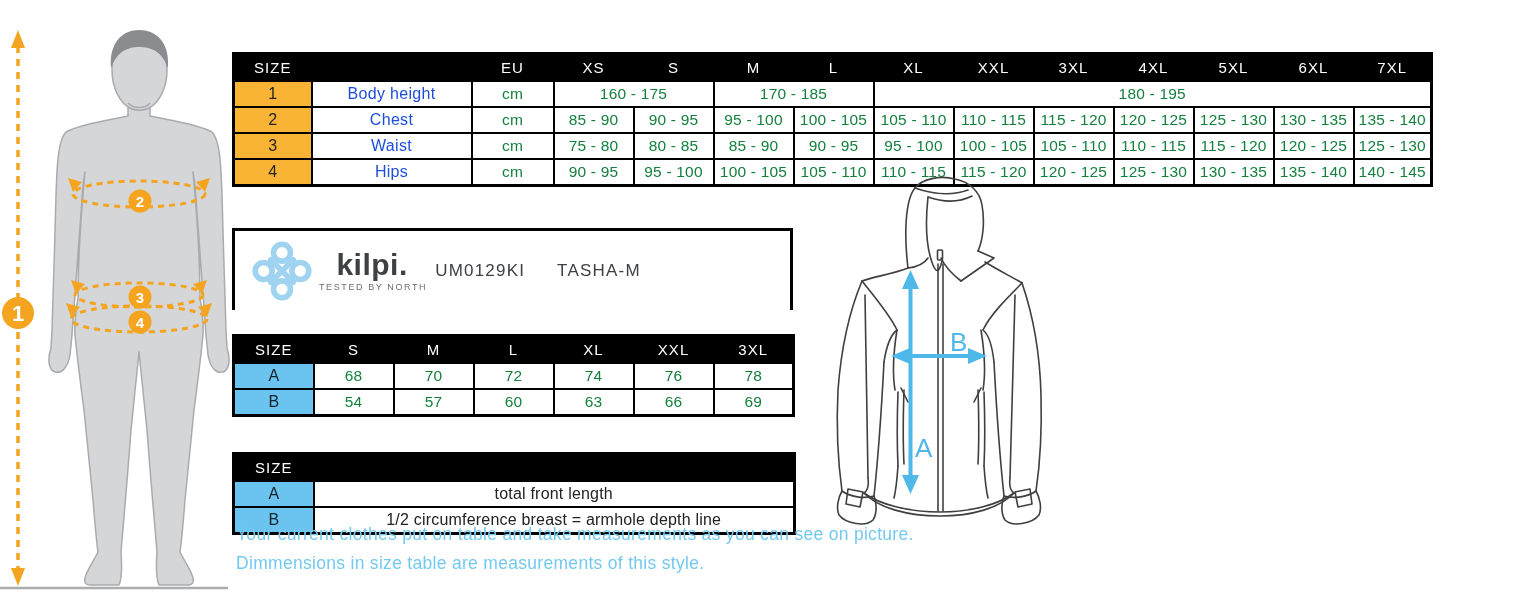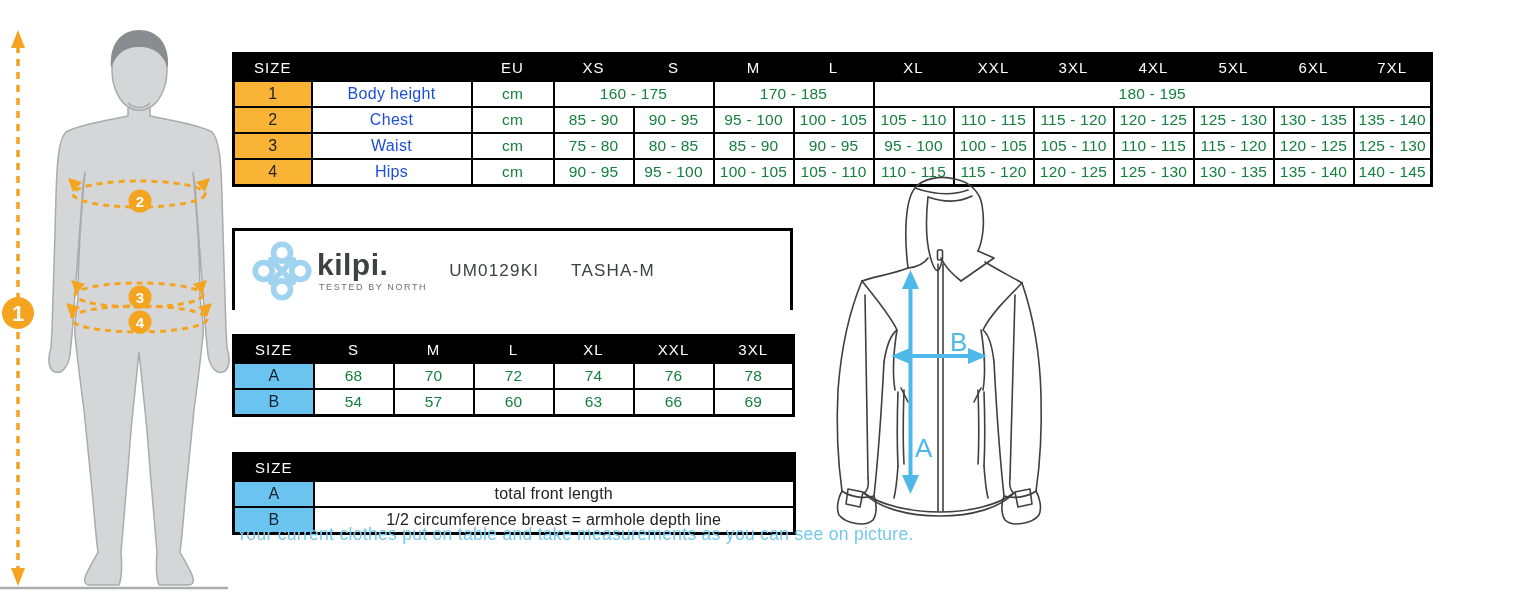--- a/index.html
+++ b/index.html
@@ -21,24 +21,24 @@
   .desc{text-align:left;padding-left:5px;color:#222;font-size:16px;letter-spacing:.2px;}
 
   #main-table{left:232px;top:28px;width:1198px;}
   #main-table th{height:25px;}
   #main-table td{height:24px;}
 
   
   #product-panel{position:absolute;left:232px;top:228px;width:561px;}
   #logo-row{box-sizing:border-box;width:561px;height:82px;border:3px solid #000;border-bottom:none;background:#fff;display:flex;align-items:center;}
   #product-table{position:static;width:561px;}
-  .brand-block{display:flex;flex-direction:column;line-height:1;margin-left:4px;}
+  .brand-block{display:flex;flex-direction:column;line-height:1;margin-left:4px;align-items:center;}
   .brand-name{font-size:30px;font-weight:700;color:#3E4043;letter-spacing:.5px;}
   .brand-tagline{font-size:9px;color:#6D6E71;letter-spacing:1.6px;margin-top:3px;text-transform:uppercase;padding-left:2px;}
-  .product-code{font-size:17px;color:#3E4043;letter-spacing:1.2px;margin-left:22px;}
+  .product-code{font-size:17px;color:#3E4043;letter-spacing:1.2px;margin-left:8px;}
   .product-name{font-size:17px;color:#3E4043;letter-spacing:1.2px;margin-left:32px;text-align:right;}
 
   #legend-table{left:232px;top:428px;width:561px;}
 
   
   #notes{position:absolute;left:236px;top:520px;color:#74C9F0;font-size:17.5px;line-height:28.5px;letter-spacing:.3px;}
 
   
   #figure-svg{position:absolute;left:0;top:0;}
   #jacket-svg{position:absolute;left:828px;top:165px;}
@@ -346,13 +346,14 @@
     <line x1="906" y1="356" x2="972" y2="356" stroke-width="4" fill="none"></line>
     <polygon points="891,356 910,348 910,364" stroke="none"></polygon>
     <polygon points="987,356 968,348 968,364" stroke="none"></polygon>
   </g>
   <text x="915" y="457" font-size="26" fill="#4EB8E9">A</text>
   <text x="950" y="351" font-size="26" fill="#4EB8E9">B</text>
 </svg>
 
 <div id="notes">
   <div>Your current clothes put on table and take measurements as you can see on picture.</div>
+  <div>Dimmensions in size table are measurements of this style.</div>
 </div>
 
 </body></html>

